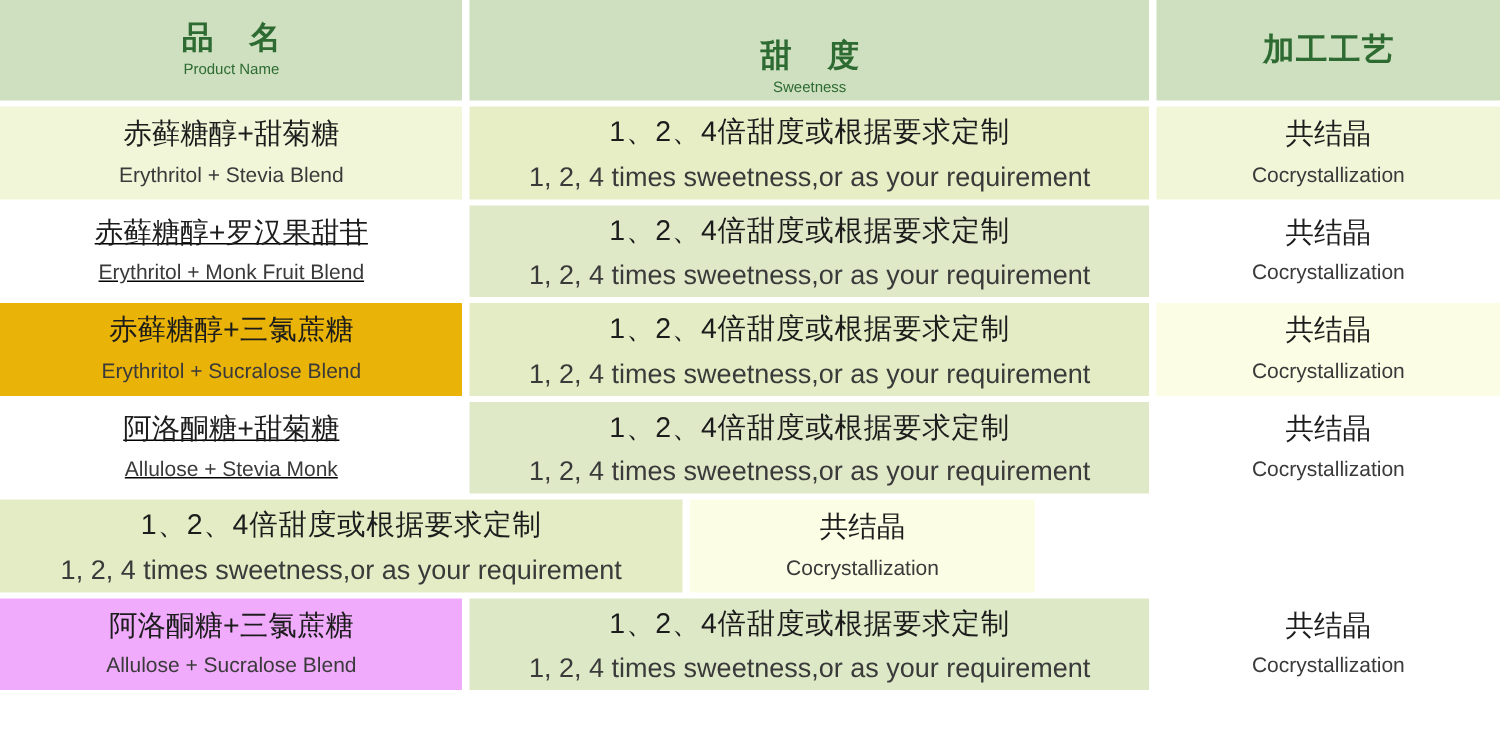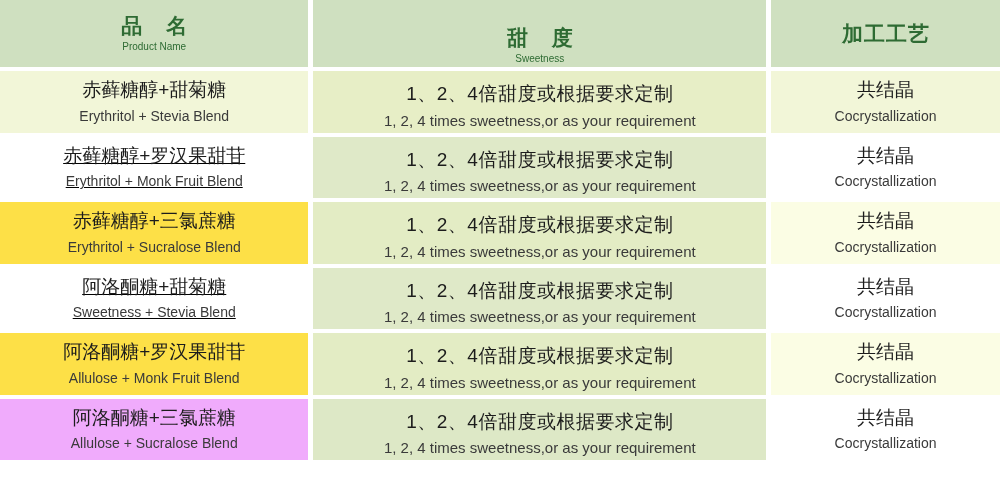--- a/index.html
+++ b/index.html
@@ -76,21 +76,21 @@
   .body-row .cell {
     height: calc(100% - 4px);
     margin-bottom: 4px;
   }
   .shade-a .col-name  { background: #f2f6d8; }
   .shade-a .col-sweet { background: #e7eec6; }
   .shade-a .col-tech  { background: #f2f6d8; }
   .shade-b .col-name  { background: #ffffff; text-decoration: underline; }
   .shade-b .col-sweet { background: #dfe9c8; }
   .shade-b .col-tech  { background: #ffffff; }
-  .shade-c .col-name  { background: #fde047; }
+  .shade-c .col-name  { background: #eab308; }
   .shade-c .col-sweet { background: #e3ecc4; }
   .shade-c .col-tech  { background: #fbfde4; }
   .shade-d .col-name  { background: #f0abfc; }
   .shade-d .col-sweet { background: #dde8c6; }
   .shade-d .col-tech  { background: #ffffff; }
 
   .cn {
     color: #1c1c1c;
     font-size: 19px;
     line-height: 1.5;
@@ -100,21 +100,21 @@
     color: #3a3a3a;
     font-size: 14px;
     line-height: 1.6;
     white-space: nowrap;
   }
   .col-sweet .cn {
     font-size: 19px;
     letter-spacing: 0.5px;
   }
   .col-sweet .en {
-    font-size: 15px;
+    font-size: 18px;
   }
 </style>
 </head>
 <body>
 
 <div class="table">
 
   <div class="row header-row">
     <div class="cell col-name">
       <div class="header-cn">品  名</div>
@@ -170,37 +170,33 @@
     </div>
     <div class="cell col-tech">
       <div class="cn">共结晶</div>
       <div class="en">Cocrystallization</div>
     </div>
   </div>
 
   <div class="row body-row shade-b">
     <div class="cell col-name">
       <div class="cn">阿洛酮糖+甜菊糖</div>
-      <div class="en">Sweetness + Stevia Blend</div>
+      <div class="en">Allulose + Stevia Monk</div>
     </div>
     <div class="cell col-sweet">
       <div class="cn">1、2、4倍甜度或根据要求定制</div>
       <div class="en">1, 2, 4 times sweetness,or as your requirement</div>
     </div>
     <div class="cell col-tech">
       <div class="cn">共结晶</div>
       <div class="en">Cocrystallization</div>
     </div>
   </div>
 
   <div class="row body-row shade-c">
-    <div class="cell col-name">
-      <div class="cn">阿洛酮糖+罗汉果甜苷</div>
-      <div class="en">Allulose + Monk Fruit Blend</div>
-    </div>
     <div class="cell col-sweet">
       <div class="cn">1、2、4倍甜度或根据要求定制</div>
       <div class="en">1, 2, 4 times sweetness,or as your requirement</div>
     </div>
     <div class="cell col-tech">
       <div class="cn">共结晶</div>
       <div class="en">Cocrystallization</div>
     </div>
   </div>
 

